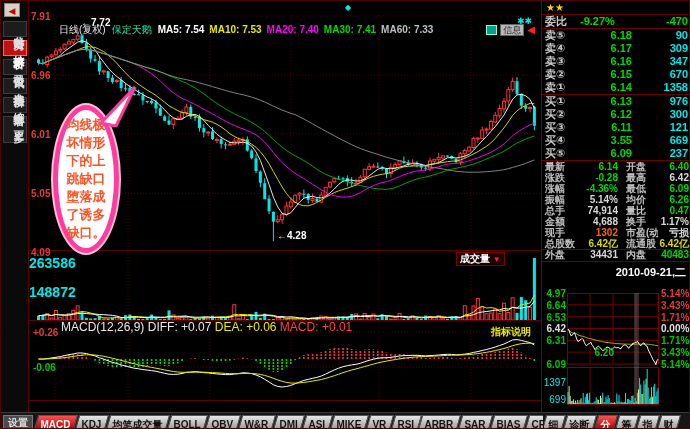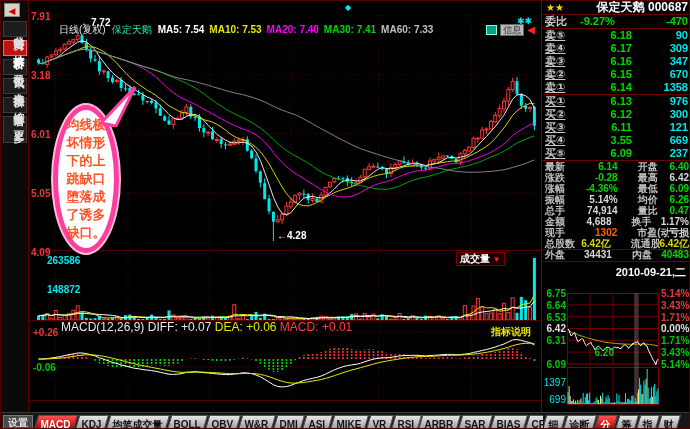--- a/index.html
+++ b/index.html
@@ -23,21 +23,21 @@
   .ma-item{margin-right:5px;font-weight:bold;}
   .hdr-icons{position:absolute;right:6px;top:1px;height:12px;display:flex;gap:3px;align-items:center;}
   .tool-icon{width:11px;height:10px;background:#0aa08a;border:1px solid #7fffd4;}
   .info-btn{background:#b8b8b8;color:#222;font-size:9px;line-height:10px;padding:0 2px;border:1px solid #666;}
   .red-arrow{color:#ff2020;font-size:10px;line-height:10px;}
   .sparkle{position:absolute;left:488px;top:15px;color:#00e8e8;font-size:9px;}
   .diamond{position:absolute;left:316px;top:2px;color:#00e8e8;font-size:8px;}
   .pane-svg{position:absolute;left:0;display:block;}
   .sep{position:absolute;left:0;width:512px;height:1px;background:#5a0000;}
   .y-label{position:absolute;left:2px;color:#e23b3b;font-size:10px;font-weight:bold;z-index:3;}
-  .vol-label{position:absolute;left:18px;color:#00e8e8;font-size:10px;font-weight:bold;z-index:3;}
+  .vol-label{position:absolute;left:0;color:#00e8e8;font-size:14px;font-weight:bold;z-index:3;}
   .macd-pos{position:absolute;left:4px;color:#e23b3b;font-size:10px;font-weight:bold;z-index:3;}
   .macd-neg{position:absolute;left:4px;color:#00c800;font-size:10px;font-weight:bold;z-index:3;}
   .annot{position:absolute;color:#fff;font-size:10px;font-weight:bold;z-index:4;}
   .vol-header{position:absolute;left:22px;top:250px;font-size:10px;line-height:11px;z-index:3;white-space:nowrap;}
   .vol-header .w{color:#e8e8e8;} .vol-header .y{color:#e8e800;}
   .macd-header{position:absolute;left:32px;top:321px;font-size:12px;line-height:11px;z-index:3;white-space:nowrap;}
   .macd-header .w{color:#e8e8e8;} .macd-header .yv{color:#e8e800;} .macd-header .rv{color:#ff4040;}
   .vol-dropdown{position:absolute;left:427px;top:251px;z-index:4;background:#1c0000;border:1px solid #7a0000;
                 color:#fff;font-size:10px;line-height:11px;padding:0 3px;font-weight:bold;}
   .vol-dropdown .dd{color:#ff2020;font-size:8px;}
@@ -66,28 +66,28 @@
   .rp-header{position:absolute;left:0;top:0;width:150px;height:13px;line-height:13px;font-size:12px;font-weight:bold;}
   .rp-header .stars{color:#ffd700;position:absolute;left:4px;font-size:10px;}
   .rp-header .nm{position:absolute;right:4px;color:#fff;}
   .hline{position:absolute;left:0;width:150px;height:1px;background:#6a0000;}
   .weibi-row{position:absolute;left:0;top:14px;width:150px;height:13px;font-size:11px;line-height:13px;font-weight:bold;}
   .weibi-row .lb{position:absolute;left:3px;color:#c8c8c8;}
   .weibi-row .pc{position:absolute;left:38px;color:#00d800;}
   .weibi-row .df{position:absolute;right:4px;color:#00d800;}
   .ob{position:absolute;left:0;width:150px;}
   .ob-row{display:flex;height:13px;line-height:13px;font-size:11px;font-weight:bold;}
-  .ob-l{width:32px;padding-left:3px;color:#c8c8c8;text-decoration:underline;}
+  .ob-l{width:32px;padding-left:3px;color:#c8c8c8;}
   .ob-p{width:58px;text-align:right;color:#00d800;}
   .ob-v{flex:1;text-align:right;padding-right:4px;color:#00e8e8;}
   .dt{position:absolute;left:0;top:160px;width:150px;}
   .dt-row{display:flex;height:11px;line-height:11px;font-size:10px;font-weight:bold;white-space:nowrap;}
   .dt-l1{width:36px;padding-left:3px;color:#c0c0c0;overflow:hidden;}
   .dt-v1{width:40px;text-align:right;}
-  .dt-l2{width:40px;padding-left:8px;color:#c0c0c0;overflow:hidden;margin-left:12px;}
+  .dt-l2{width:40px;padding-left:8px;color:#c0c0c0;overflow:hidden;}
   .dt-v2{flex:1;text-align:right;padding-right:3px;}
   .rp-date{position:absolute;left:0;top:264px;width:150px;text-align:right;padding-right:6px;
            color:#fff;font-size:11px;font-weight:bold;}
   .mini{position:absolute;left:0;top:286px;width:150px;height:122px;}
   .mini-lbl{position:absolute;font-size:10px;font-weight:bold;width:24px;text-align:right;}
   .mini-rlbl{position:absolute;left:119px;font-size:10px;font-weight:bold;width:30px;text-align:left;}
   .mini-vlbl{position:absolute;left:0;width:24px;text-align:right;color:#00e8e8;font-size:10px;font-weight:normal;}
 </style>
 </head>
 <body>
@@ -616,21 +616,21 @@
         <line x1="492.34999999999997" y1="38" x2="492.34999999999997" y2="31.5" stroke="#ff3232" stroke-width="1.6" stroke-dasharray="2,1"></line>
         <line x1="496.69999999999993" y1="38" x2="496.69999999999993" y2="34.7" stroke="#ff3232" stroke-width="1.6" stroke-dasharray="2,1"></line>
         <line x1="501.04999999999995" y1="38" x2="501.04999999999995" y2="36.9" stroke="#ff3232" stroke-width="1.6" stroke-dasharray="2,1"></line>
         <line x1="505.4" y1="38" x2="505.4" y2="41.1" stroke="#00d800" stroke-width="1.6" stroke-dasharray="2,1"></line>
         <polyline points="9.5,38.0 13.85,38.1 18.2,37.6 22.549999999999997,37.0 26.9,36.3 31.25,35.6 35.599999999999994,34.6 39.949999999999996,33.7 44.3,32.9 48.65,32.0 53,32.0 57.349999999999994,32.5 61.699999999999996,33.8 66.05,34.9 70.39999999999999,36.8 74.75,38.1 79.1,39.8 83.44999999999999,41.4 87.8,42.5 92.14999999999999,43.9 96.5,45.0 100.85,46.2 105.19999999999999,47.2 109.55,47.8 113.89999999999999,48.6 118.24999999999999,49.1 122.6,49.6 126.94999999999999,50.3 131.29999999999998,51.3 135.64999999999998,52.3 140,53.2 144.35,53.4 148.7,53.2 153.04999999999998,52.5 157.39999999999998,51.3 161.75,51.0 166.1,50.6 170.45,51.1 174.79999999999998,51.7 179.14999999999998,51.9 183.5,52.5 187.85,52.9 192.2,53.3 196.54999999999998,53.6 200.89999999999998,53.6 205.24999999999997,53.1 209.6,52.5 213.95,51.8 218.29999999999998,52.0 222.64999999999998,52.6 226.99999999999997,54.0 231.35,55.8 235.7,58.3 240.04999999999998,61.0 244.39999999999998,63.8 248.74999999999997,65.4 253.09999999999997,66.0 257.45,65.5 261.79999999999995,64.4 266.15,62.7 270.5,61.0 274.84999999999997,59.4 279.2,58.4 283.54999999999995,57.3 287.9,56.4 292.25,55.0 296.59999999999997,53.1 300.95,51.0 305.29999999999995,48.9 309.65,47.2 314,45.7 318.34999999999997,44.7 322.7,43.9 327.04999999999995,43.3 331.4,42.3 335.75,40.7 340.09999999999997,39.3 344.45,38.2 348.79999999999995,37.3 353.15,36.8 357.5,36.8 361.84999999999997,36.3 366.2,35.7 370.54999999999995,35.0 374.9,34.6 379.24999999999994,34.5 383.59999999999997,34.3 387.95,34.3 392.29999999999995,34.6 396.65,34.9 400.99999999999994,34.6 405.34999999999997,34.3 409.7,34.0 414.04999999999995,33.6 418.4,33.3 422.74999999999994,33.4 427.09999999999997,33.9 431.45,33.6 435.79999999999995,33.1 440.15,32.5 444.49999999999994,31.4 448.84999999999997,30.6 453.2,29.4 457.54999999999995,28.5 461.9,27.3 466.24999999999994,26.0 470.59999999999997,24.5 474.95,23.0 479.29999999999995,21.0 483.65,18.9 487.99999999999994,18.6 492.34999999999997,19.4 496.69999999999993,20.6 501.04999999999995,21.6 505.4,24.0 " fill="none" stroke="#ffffff"></polyline>
         <polyline points="9.5,38.0 13.85,38.0 18.2,37.9 22.549999999999997,37.7 26.9,37.4 31.25,37.1 35.599999999999994,36.6 39.949999999999996,36.0 44.3,35.4 48.65,34.7 53,34.2 57.349999999999994,33.8 61.699999999999996,33.8 66.05,34.0 70.39999999999999,34.6 74.75,35.3 79.1,36.2 83.44999999999999,37.2 87.8,38.3 92.14999999999999,39.4 96.5,40.5 100.85,41.7 105.19999999999999,42.8 109.55,43.8 113.89999999999999,44.7 118.24999999999999,45.6 122.6,46.4 126.94999999999999,47.2 131.29999999999998,48.0 135.64999999999998,48.9 140,49.7 144.35,50.5 148.7,51.0 153.04999999999998,51.3 157.39999999999998,51.3 161.75,51.3 166.1,51.1 170.45,51.1 174.79999999999998,51.2 179.14999999999998,51.4 183.5,51.6 187.85,51.8 192.2,52.1 196.54999999999998,52.4 200.89999999999998,52.7 205.24999999999997,52.7 209.6,52.7 213.95,52.5 218.29999999999998,52.4 222.64999999999998,52.5 226.99999999999997,52.8 231.35,53.4 235.7,54.4 240.04999999999998,55.7 244.39999999999998,57.3 248.74999999999997,58.9 253.09999999999997,60.3 257.45,61.4 261.79999999999995,62.0 266.15,62.1 270.5,61.9 274.84999999999997,61.4 279.2,60.8 283.54999999999995,60.1 287.9,59.3 292.25,58.5 296.59999999999997,57.4 300.95,56.1 305.29999999999995,54.7 309.65,53.2 314,51.7 318.34999999999997,50.3 322.7,49.0 327.04999999999995,47.9 331.4,46.7 335.75,45.5 340.09999999999997,44.3 344.45,43.1 348.79999999999995,41.9 353.15,40.9 357.5,40.1 361.84999999999997,39.3 366.2,38.6 370.54999999999995,37.9 374.9,37.2 379.24999999999994,36.7 383.59999999999997,36.2 387.95,35.8 392.29999999999995,35.6 396.65,35.5 400.99999999999994,35.3 405.34999999999997,35.1 409.7,34.9 414.04999999999995,34.6 418.4,34.4 422.74999999999994,34.2 427.09999999999997,34.1 431.45,34.0 435.79999999999995,33.8 440.15,33.6 444.49999999999994,33.1 448.84999999999997,32.6 453.2,32.0 457.54999999999995,31.3 461.9,30.5 466.24999999999994,29.6 470.59999999999997,28.6 474.95,27.5 479.29999999999995,26.2 483.65,24.7 487.99999999999994,23.5 492.34999999999997,22.7 496.69999999999993,22.3 501.04999999999995,22.1 505.4,22.5 " fill="none" stroke="#e8e800"></polyline>
       </svg>
     <div class="sep" style="top:399px"></div>
 
     <div class="y-label" style="top:10px">7.91</div>
-    <div class="y-label" style="top:69px">3.18</div>
+    <div class="y-label" style="top:69px">6.96</div>
     <div class="y-label" style="top:128px">6.01</div>
     <div class="y-label" style="top:187px">5.05</div>
     <div class="y-label" style="top:246px">4.09</div>
 
     <div class="annot" style="left:52px;top:16px">←7.72</div>
     <div class="annot" style="left:248px;top:229px">←4.28</div>
 
     <div class="vol-label" style="top:254px">263586</div>
     <div class="vol-label" style="top:283px">148872</div>
     <div class="vol-dropdown">
@@ -662,22 +662,20 @@
       <div class="bubble-line">跳缺口</div>
       <div class="bubble-line">堕落成</div>
       <div class="bubble-line">了诱多</div>
       <div class="bubble-line">缺口。</div>
     </div>
   </div>
 
   <div class="right-panel">
     <div class="rp-header">
       <span class="stars">★★</span>
-      <span class="nm"><span>保定天鹅</span>
-        <span>000687</span></span>
     </div>
     <div class="hline" style="top:13px"></div>
     <div class="weibi-row">
       <span class="lb">委比</span>
       <span class="pc">-9.27%</span>
       <span class="df">-470</span>
     </div>
     <div class="hline" style="top:27px"></div>
     <div class="ob" style="top:28px" id="asks">
         <div class="ob-row">
@@ -892,21 +890,21 @@
           <line x1="86.7" y1="111" x2="86.7" y2="93.5" stroke="#00e8e8"></line>
           <line x1="87.7" y1="111" x2="87.7" y2="90.8" stroke="#00e8e8"></line>
           <line x1="88.8" y1="111" x2="88.8" y2="103.1" stroke="#00e8e8"></line>
           <line x1="89.9" y1="111" x2="89.9" y2="98.4" stroke="#00e8e8"></line>
           <line x1="91.0" y1="111" x2="91.0" y2="95.2" stroke="#00e8e8"></line>
           <polyline points="1.0,36.0 2.1,37.0 3.2,38.2 4.3,39.4 5.3,39.9 6.4,40.0 7.5,40.0 8.6,40.3 9.7,40.9 10.8,41.7 11.8,42.3 12.9,42.6 14.0,43.0 15.1,43.1 16.2,43.4 17.3,43.7 18.3,44.2 19.4,44.7 20.5,45.0 21.6,45.3 22.7,45.6 23.8,45.7 24.9,46.0 25.9,46.3 27.0,46.6 28.1,47.0 29.2,47.3 30.3,47.5 31.4,47.7 32.4,47.9 33.5,48.2 34.6,48.4 35.7,48.7 36.8,49.0 37.9,49.2 39.0,49.3 40.0,49.5 41.1,49.6 42.2,49.7 43.3,49.9 44.4,50.1 45.5,50.2 46.5,50.3 47.6,50.4 48.7,50.5 49.8,50.6 50.9,50.7 52.0,50.7 53.0,50.8 54.1,50.9 55.2,51.0 56.3,51.0 57.4,51.0 58.5,51.1 59.6,51.1 60.6,51.1 61.7,51.2 62.8,51.2 63.9,51.3 65.0,51.3 66.1,51.3 67.1,51.2 68.2,51.2 69.3,51.2 70.4,51.1 71.5,51.1 72.6,51.1 73.7,51.2 74.7,51.2 75.8,51.1 76.9,51.1 78.0,51.1 79.1,51.2 80.2,51.2 81.2,51.3 82.3,51.4 83.4,51.5 84.5,51.6 85.6,51.8 86.7,52.0 87.7,52.2 88.8,52.5 89.9,52.7 91.0,52.8 " fill="none" stroke="#c8c800" opacity="0.9"></polyline>
           <polyline points="1.0,36.0 2.1,37.9 3.2,40.8 4.3,43.0 5.3,42.0 6.4,40.6 7.5,39.6 8.6,42.7 9.7,45.9 10.8,48.3 11.8,48.2 12.9,46.8 14.0,46.6 15.1,45.4 16.2,46.5 17.3,49.3 18.3,51.4 19.4,52.8 20.5,52.0 21.6,50.6 22.7,50.3 23.8,49.2 24.9,51.8 25.9,52.8 27.0,54.9 28.1,56.8 29.2,55.1 30.3,53.9 31.4,53.2 32.4,54.0 33.5,54.9 34.6,56.4 35.7,57.6 36.8,57.6 37.9,56.4 39.0,54.6 40.0,54.1 41.1,54.4 42.2,54.9 43.3,55.7 44.4,57.2 45.5,55.7 46.5,54.9 47.6,54.0 48.7,54.4 49.8,54.9 50.9,54.5 52.0,54.8 53.0,55.7 54.1,55.5 55.2,53.5 56.3,52.7 57.4,51.9 58.5,52.1 59.6,52.7 60.6,53.9 61.7,55.3 62.8,53.4 63.9,52.7 65.0,52.0 66.1,50.0 67.1,50.5 68.2,49.2 69.3,49.5 70.4,48.3 71.5,50.0 72.6,51.5 73.7,52.9 74.7,51.3 75.8,50.5 76.9,49.8 78.0,51.5 79.1,52.9 80.2,53.3 81.2,56.8 82.3,58.8 83.4,61.3 84.5,63.4 85.6,65.9 86.7,67.9 87.7,69.0 88.8,71.6 89.9,67.9 91.0,66.2 " fill="none" stroke="#ffffff"></polyline>
         </svg>
       <div class="mini-vlbl" style="top:90px">1397</div>
       <div class="mini-vlbl" style="top:107px">699</div>
-    <div class="mini-lbl" style="top: 1px; left: 0px; color: rgb(0, 200, 0);">6.75</div>
+    <div class="mini-lbl" style="top: 1px; left: 0px; color: rgb(0, 200, 0);">4.97</div>
         <div class="mini-lbl" style="top: 12.83px; left: 0px; color: rgb(0, 200, 0);">6.64</div>
         <div class="mini-lbl" style="top: 24.66px; left: 0px; color: rgb(0, 200, 0);">6.53</div>
         <div class="mini-lbl" style="top: 36.49px; left: 0px; color: rgb(224, 224, 224);">6.42</div>
         <div class="mini-lbl" style="top: 48.32px; left: 0px; color: rgb(0, 200, 0);">6.31</div>
         <div class="mini-lbl" style="top: 60.15px; left: 0px; color: rgb(0, 200, 0); margin-left: 48px;">6.20</div>
         <div class="mini-lbl" style="top: 71.98px; left: 0px; color: rgb(0, 200, 0);">6.09</div>
         <div class="mini-rlbl" style="top: 1px; color: rgb(226, 59, 59);">5.14%</div>
         <div class="mini-rlbl" style="top: 12.83px; color: rgb(226, 59, 59);">3.43%</div>
         <div class="mini-rlbl" style="top: 24.66px; color: rgb(226, 59, 59);">1.71%</div>
         <div class="mini-rlbl" style="top: 36.49px; color: rgb(224, 224, 224);">0.00%</div>

